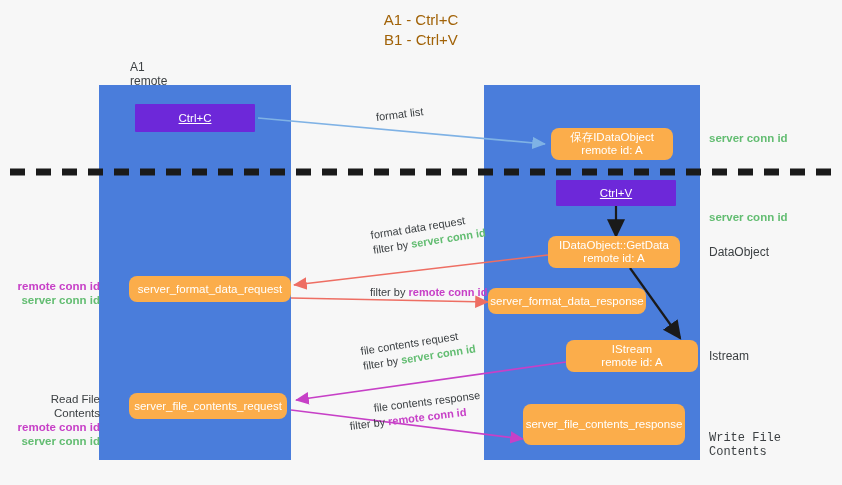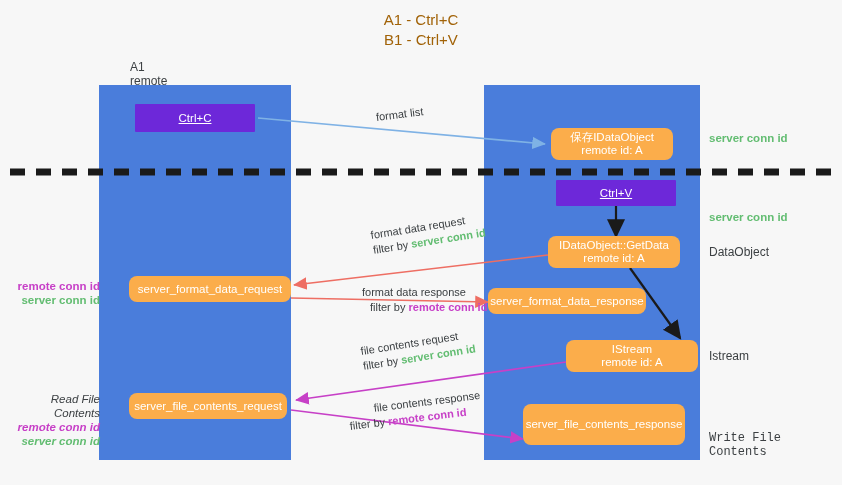--- a/index.html
+++ b/index.html
@@ -193,37 +193,36 @@
 
   <div class="abs right-note" style="left:709px; top:349px;">Istream</div>
 
   <div class="abs right-note" style="left:709px; top:431px;font-family:Liberation Mono, monospace;">Write File Contents</div>
 
   <div class="abs" style="left:8px; top:279px; width:92px; text-align:right;">
     <div class="side-label purple-text">remote conn id</div>
     <div class="side-label green-text">server conn id</div>
   </div>
 
-  <div class="abs" style="left:5px; top:392px; width:95px; text-align:right;font-style:italic;">
+  <div class="abs" style="left:5px; top:392px; width:95px; text-align:right;">
     <div class="side-label plain-text">Read File Contents</div>
     <div class="side-label purple-text">remote conn id</div>
     <div class="side-label green-text">server conn id</div>
   </div>
 
   <div class="abs edge-label rot-up-s" style="left:376px; top:110px;">
     <span class="row">format list</span>
   </div>
 
   <div class="abs edge-label rot-up" style="left:372px; top:228px;">
     <span class="row">format data request</span>
     <span class="row"><span>filter by </span><span class="green-text">server conn id</span></span>
   </div>
 
   <div class="abs edge-label" style="left:362px; top:285px;">
-    <span class="row">format data response</span>
     <span class="row" style="padding-left:8px;"><span>filter by </span><span class="purple-text">remote conn id</span></span>
   </div>
 
   <div class="abs edge-label rot-up" style="left:362px; top:344px;">
     <span class="row">file contents request</span>
     <span class="row"><span>filter by </span><span class="green-text">server conn id</span></span>
   </div>
 
   <div class="abs edge-label rot-up-s" style="left:349px; top:404px;">
     <span class="row" style="padding-left:26px;">file contents response</span>

